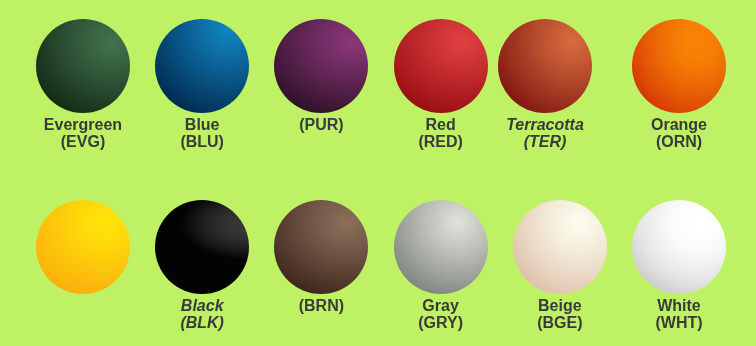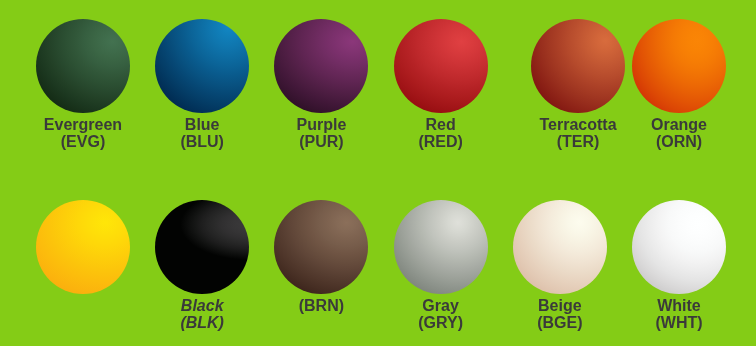--- a/index.html
+++ b/index.html
@@ -1,18 +1,18 @@
 <!DOCTYPE html>
 <html><head>
 <meta charset="utf-8">
 <style>
   html,body{margin:0;padding:0;}
   body{width:756px;height:346px;background:#ffffff;
        font-family:"Liberation Sans",sans-serif;overflow:hidden;}
-  .board{position:relative;width:756px;height:346px;background:#84cc16;}
+  .board{position:relative;width:756px;height:346px;background:#bef264;}
   .swatch{position:absolute;width:120px;text-align:center;}
   .sphere-wrap{width:94px;height:94px;margin:0 auto;}
   .sphere-wrap svg{display:block;}
   .label{font-size:16px;font-weight:bold;color:#3a3a3a;line-height:17px;
          white-space:nowrap;margin-top:3px;}
   .label .ln{display:block;}
 </style>
 </head>
 <body>
 
@@ -84,21 +84,20 @@
               <stop offset="70%" stop-color="#4c1d41"></stop>
               <stop offset="80%" stop-color="#421839"></stop>
               <stop offset="90%" stop-color="#381430"></stop>
               <stop offset="100%" stop-color="#2e1026"></stop>
             </radialGradient>
           </defs>
           <circle cx="47" cy="47" r="47" fill="url(#sg2)"></circle>
         </svg>
       </div>
       <div class="label">
-        <span class="ln">Purple</span>
         <span class="ln">(PUR)</span>
       </div>
     </div>
     <div class="swatch" style="left: 380.6px; top: 19px;">
       <div class="sphere-wrap">
         <svg width="94" height="94" viewBox="0 0 94 94">
           <defs>
             <radialGradient id="sg3" cx="71.8%" cy="24.19%" r="100.45%" gradientTransform="translate(0.718,0.2419) scale(1.161,0.996) translate(-0.718,-0.2419)">
               <stop offset="0%" stop-color="#e04042"></stop>
               <stop offset="10%" stop-color="#d93b3d"></stop>
@@ -114,21 +113,21 @@
             </radialGradient>
           </defs>
           <circle cx="47" cy="47" r="47" fill="url(#sg3)"></circle>
         </svg>
       </div>
       <div class="label">
         <span class="ln">Red</span>
         <span class="ln">(RED)</span>
       </div>
     </div>
-    <div class="swatch" style="left: 518px; top: 19px;">
+    <div class="swatch" style="left: 485px; top: 19px; font-style: italic;">
       <div class="sphere-wrap">
         <svg width="94" height="94" viewBox="0 0 94 94">
           <defs>
             <radialGradient id="sg4" cx="79.01%" cy="23.18%" r="99.43%" gradientTransform="translate(0.7901,0.2318) scale(0.987,0.987) translate(-0.7901,-0.2318)">
               <stop offset="0%" stop-color="#d86c3d"></stop>
               <stop offset="10%" stop-color="#d16539"></stop>
               <stop offset="20%" stop-color="#c85d35"></stop>
               <stop offset="30%" stop-color="#bf5431"></stop>
               <stop offset="40%" stop-color="#b64b2c"></stop>
               <stop offset="50%" stop-color="#ac4127"></stop>

